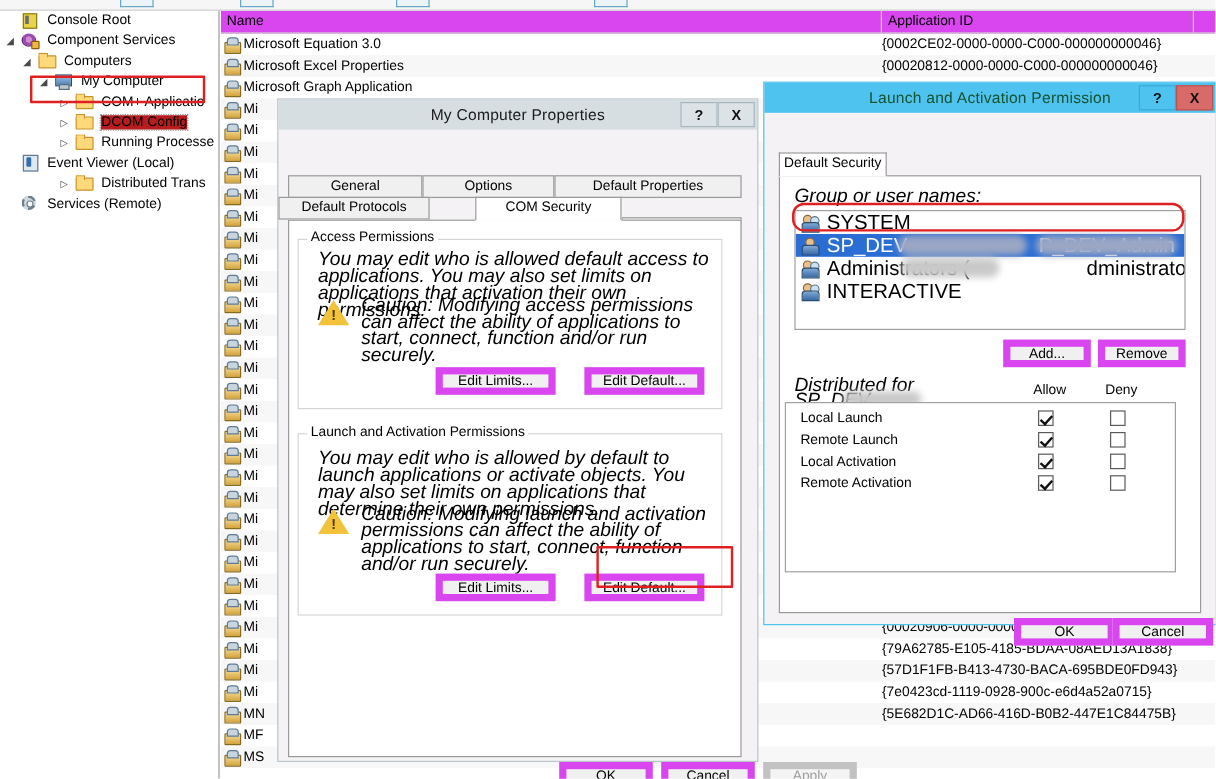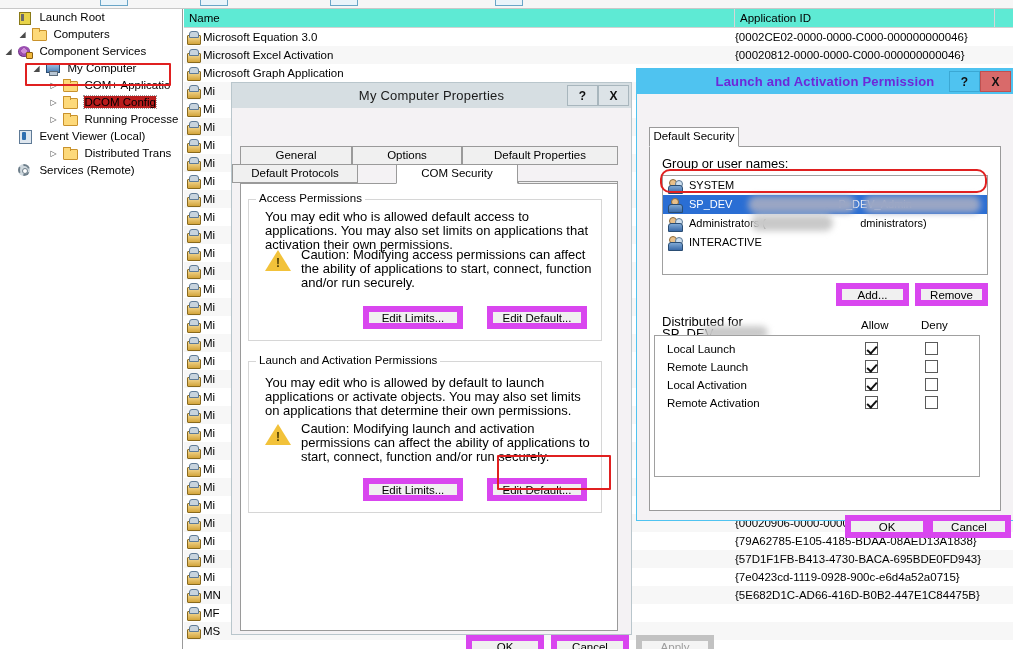--- a/index.html
+++ b/index.html
@@ -97,21 +97,21 @@
     position: absolute; border: 2px solid #e02020; border-radius: 1px;
     pointer-events: none;
   }
 
   
   .list-pane {
     position: absolute; left: 184px; top: 9px; right: 0; height: 640px;
     background: #ffffff; overflow: hidden;
   }
   .list-header {
-    position: relative; height: 18px; background: #5eead4;
+    position: relative; height: 18px; background: #d946ef;
     border-bottom: 1px solid #d2d2d2; font-size: 11.5px;
   }
   .list-header .col {
     position: absolute; top: 0; height: 18px; line-height: 18px;
     padding-left: 5px; border-right: 1px solid #d6d6d6; box-sizing: border-box;
     color: #000; white-space: nowrap;
   }
   .list-row {
     position: relative; height: 18px; line-height: 18px; font-size: 11.5px;
     white-space: nowrap;
@@ -136,21 +136,21 @@
   .dlg.inactive { border: 1px solid #b9c6cc; background: #f4f2f4; }
   .dlg.active { border: 1px solid #4fc3f0; background: #f4f2f4; }
 
   .titlebar {
     position: relative; height: 25px;
     display: flex; align-items: center; justify-content: center;
   }
   .titlebar.inactive { background: #d6dee2; }
   .titlebar.active { background: #4fc3f0; }
   .title-text { font-size: 13px; color: #1a1a1a; letter-spacing: .2px; }
-  .titlebar.active .title-text { color: #6d28d9; font-weight: bold; }
+  .titlebar.active .title-text { color: #14532d; }
   .win-btns { position: absolute; right: 2px; top: 2px; display: flex; }
   .win-btn {
     width: 31px; height: 21px; display: flex; align-items: center; justify-content: center;
     font-size: 12px; font-weight: bold; color: #111;
     border: 1px solid #9fb2ba; box-sizing: border-box;
   }
   .titlebar.inactive .win-btn { background: #dce3e7; border-color:#a8b6bd; }
   .titlebar.active .win-btn.help { background: #4fc3f0; border-color:#3ba8d4; }
   .titlebar.active .win-btn.close { background: #d96a6a; border-color:#bf5050; }
 
@@ -170,21 +170,21 @@
   
   .groupbox {
     position: absolute; box-sizing: border-box;
     border: 1px solid #d6d6d6;
   }
   .gb-title {
     position: absolute; top: -8px; left: 7px; background: #ffffff;
     padding: 0 3px; font-size: 11.5px; color: #000; white-space: nowrap;
   }
   .gb-text {
-    position: absolute; font-size: 13px; line-height: 14px; color: #000;
+    position: absolute; font-size: 16px; line-height: 14px; color: #000; font-style: italic;
   }
   .warn-ico { position: absolute; width: 26px; height: 24px; }
   .warn-ico::before {
     content:""; position:absolute; left:0; top:2px;
     border-left: 13px solid transparent; border-right: 13px solid transparent;
     border-bottom: 21px solid #f2c23a;
   }
   .warn-ico::after {
     content:"!"; position:absolute; left:0; top:8px; width:26px;
     text-align:center; font-size:12px; font-weight:bold; color:#4a3a00;
@@ -199,21 +199,21 @@
     display: flex; align-items: center; justify-content: center;
     height: 23px;
   }
   .btn.disabled { color: #9d9d9d; border-color: #c2c2c2; background:#f4f4f4; }
 
   
   .userbox {
     position: absolute; box-sizing: border-box;
     border: 1px solid #a0a0a0; background: #ffffff; overflow: hidden;
   }
-  .user-row { position: relative; height: 19px; line-height: 19px; font-size: 11px; padding-left: 26px; white-space: nowrap; }
+  .user-row { position: relative; height: 19px; line-height: 19px; font-size: 17px; padding-left: 26px; white-space: nowrap; }
   .user-row.sel { background: #2a6ed4; color: #ffffff; }
   .user-ico { position:absolute; left:5px; top:3px; width:15px; height:14px; }
   .user-ico::before {
     content:""; position:absolute; left:3px; top:0px; width:6px; height:6px;
     border-radius:50%; background:#e8c08a; border:1px solid #8a6a3c;
   }
   .user-ico::after {
     content:""; position:absolute; left:0px; top:6px; width:13px; height:7px;
     background:linear-gradient(#7fa8d4,#3a6aa8); border:1px solid #2a4d73; border-radius:3px 3px 0 0;
   }
@@ -255,33 +255,33 @@
     <div class="tb-chip" style="left:200px"></div>
     <div class="tb-chip" style="left:330px"></div>
     <div class="tb-chip" style="left:495px"></div>
   </div>
 
   <div class="tree-pane">
 
     <div class="tree-row" style="padding-left:3px">
       <span class="twisty">&nbsp;</span>
       <span class="ico ico-console"></span>
-      <span class="lbl">Launch Root</span>
+      <span class="lbl">Console Root</span>
+    </div>
+
+    <div class="tree-row" style="padding-left:3px">
+      <span class="twisty">◢</span>
+      <span class="ico ico-compsvc"></span>
+      <span class="lbl">Component Services</span>
     </div>
 
     <div class="tree-row" style="padding-left:17px">
       <span class="twisty">◢</span>
       <span class="ico ico-folder"></span>
       <span class="lbl">Computers</span>
-    </div>
-
-    <div class="tree-row" style="padding-left:3px">
-      <span class="twisty">◢</span>
-      <span class="ico ico-compsvc"></span>
-      <span class="lbl">Component Services</span>
     </div>
 
     <div class="tree-row" style="padding-left:31px">
       <span class="twisty">◢</span>
       <span class="ico ico-computer"></span>
       <span class="lbl">My Computer</span>
     </div>
 
     <div class="tree-row" style="padding-left:48px">
       <span class="twisty">▷</span>
@@ -329,21 +329,21 @@
       <div class="col" style="left:811px; width:210px;"></div>
     </div>
     <div id="list-rows">
         <div class="list-row">
           <span class="ri ico-dcom"></span>
           <span class="nm">Microsoft Equation 3.0</span>
           <span class="aid">{0002CE02-0000-0000-C000-000000000046}</span>
         </div>
         <div class="list-row alt">
           <span class="ri ico-dcom"></span>
-          <span class="nm">Microsoft Excel Activation</span>
+          <span class="nm">Microsoft Excel Properties</span>
           <span class="aid">{00020812-0000-0000-C000-000000000046}</span>
         </div>
         <div class="list-row">
           <span class="ri ico-dcom"></span>
           <span class="nm">Microsoft Graph Application</span>
           <span class="aid"></span>
         </div>
         <div class="list-row alt">
           <span class="ri ico-dcom"></span>
           <span class="nm">Mi</span>

